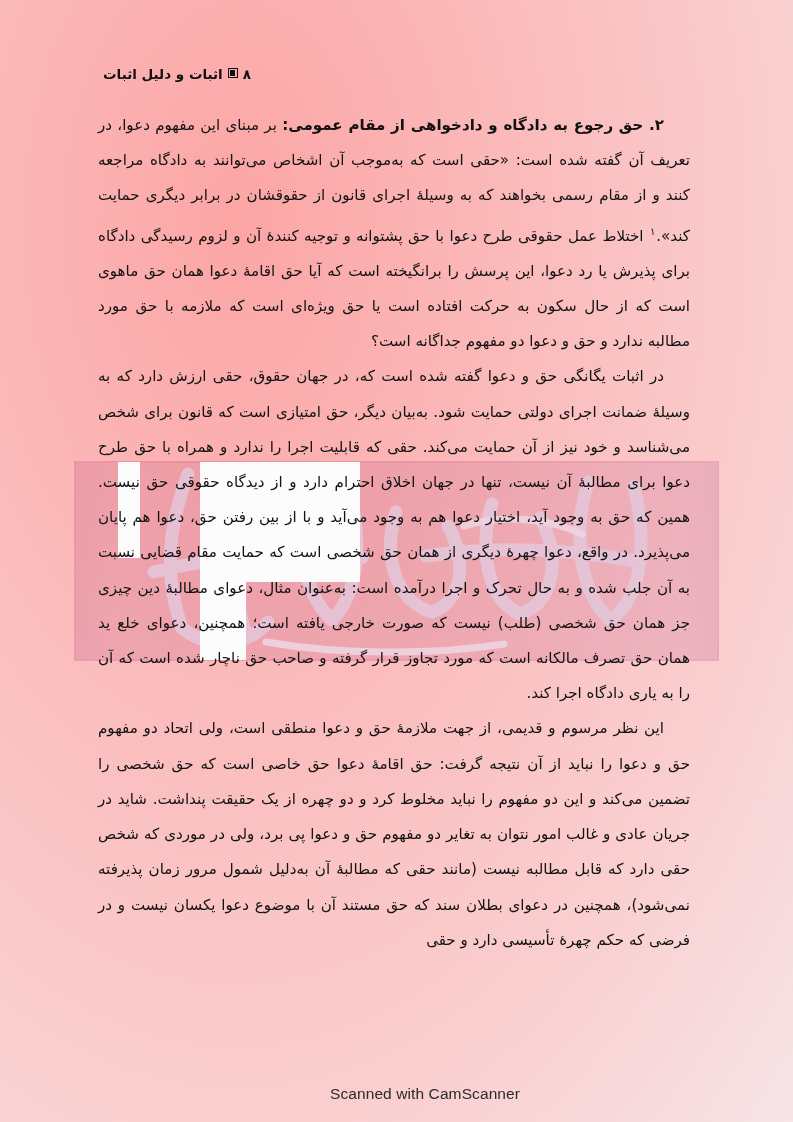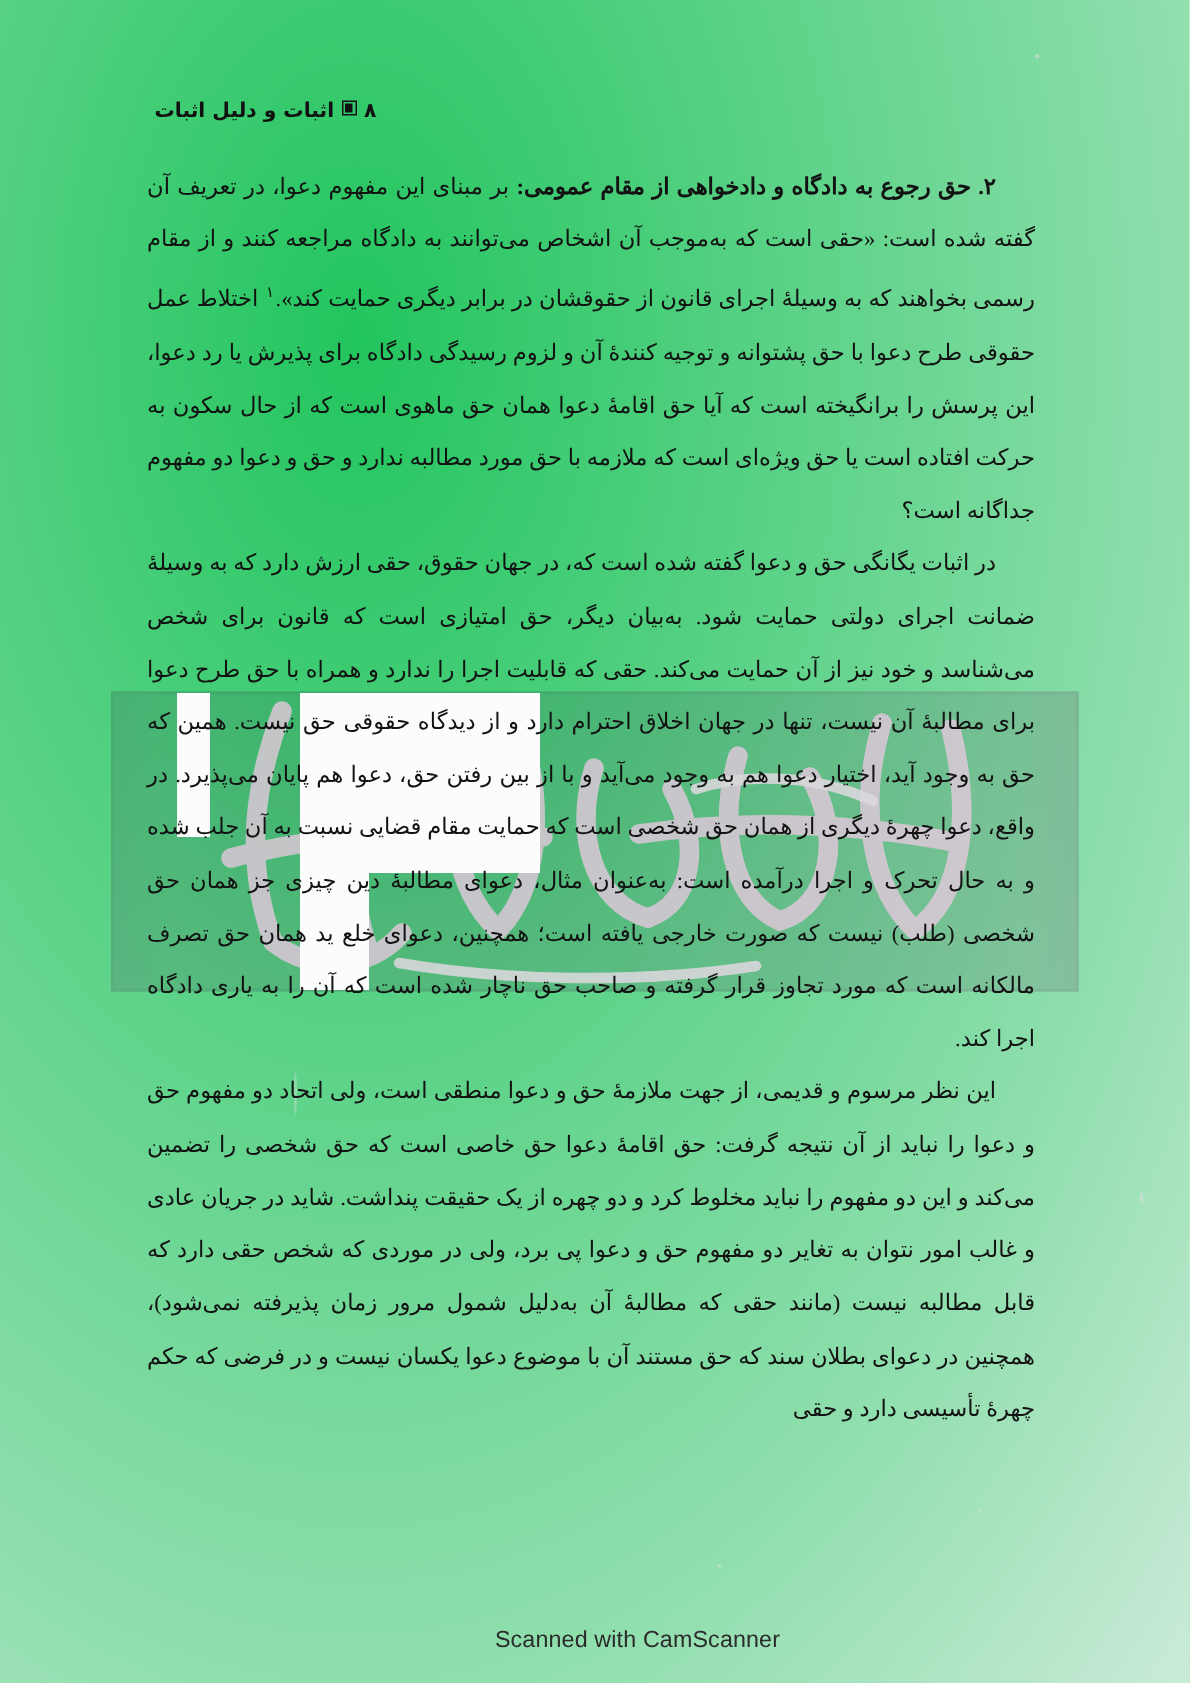--- a/index.html
+++ b/index.html
@@ -10,21 +10,21 @@
   }
   body {
     font-family: "DejaVu Sans", "Liberation Sans", sans-serif;
   }
 
   .page {
     position: relative;
     width: 793px;
     height: 1122px;
     margin: 0 auto;
-    background: #22c55e;
+    background: #fca5a5;
     overflow: hidden;
   }
 
   
   .paper-tint {
     position: absolute;
     inset: 0;
     background:
       radial-gradient(ellipse at 30% 20%, rgba(250,250,252,0) 0%, rgba(248,247,249,0.5) 70%, rgba(245,244,247,0.8) 100%);
     pointer-events: none;
@@ -74,21 +74,20 @@
   .textblock {
     position: absolute;
     top: 108px;
     right: 103px;
     width: 592px;
     direction: rtl;
     text-align: justify;
     color: #121212;
     font-size: 15.1px;
     line-height: 35.2px;
-    font-family: Liberation Serif, serif;
   }
   .para {
     margin: 0;
     text-align: justify;
     text-justify: inter-word;
   }
   .para.indent { text-indent: 26px; }
   .para b, .para .lead {
     font-weight: bold;
   }

